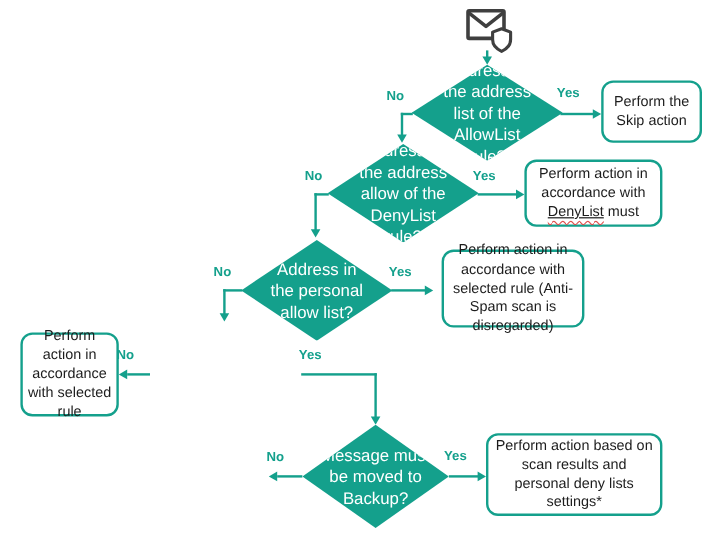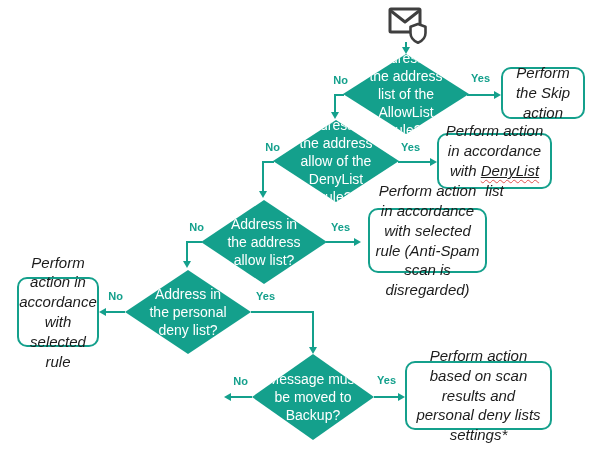--- a/index.html
+++ b/index.html
@@ -17,32 +17,32 @@
   .diamond{
     position:absolute;background:var(--accent);
     clip-path:polygon(50% 0,100% 50%,50% 100%,0 50%);
     display:flex;align-items:center;justify-content:center;
     color:var(--diamond-text);text-align:center;
     font-size:14px;line-height:1.3;
   }
   .diamond .dl{display:inline-block;}
   .box{
     position:absolute;border:2px solid var(--accent);border-radius:10px;background:#ffffff;
-    display:flex;align-items:center;justify-content:center;text-align:center;
-    font-size:15px;line-height:1.32;color:var(--box-text);
-    padding:3px 4px;box-sizing:border-box;font-style:italic;
+    display:flex;align-items:center;justify-content:flex-start;text-align:center;
+    font-size:12px;line-height:1.32;color:var(--box-text);
+    padding:3px 4px;box-sizing:border-box;
   }
   .hline{position:absolute;height:2px;background:var(--accent);}
   .vline{position:absolute;width:2px;background:var(--accent);}
   .arr{position:absolute;width:0;height:0;}
   .arr.right{border-top:4px solid transparent;border-bottom:4px solid transparent;border-left:7px solid var(--accent);}
   .arr.left{border-top:4px solid transparent;border-bottom:4px solid transparent;border-right:7px solid var(--accent);}
   .arr.down{border-left:4px solid transparent;border-right:4px solid transparent;border-top:7px solid var(--accent);}
   .edge-label{
-    position:absolute;width:26px;text-align:right;
+    position:absolute;width:26px;text-align:left;
     color:var(--accent);font-size:11px;font-weight:600;
   }
   .u{text-decoration:underline;text-decoration-color:var(--box-text);}
   .wavy{text-decoration:underline wavy var(--link-wavy);text-decoration-thickness:1px;text-underline-offset:3px;}
   .env-stroke{stroke:var(--icon);fill:none;stroke-width:3;stroke-linejoin:round;stroke-linecap:round;}
   .shield{stroke:var(--icon);fill:#ffffff;stroke-width:2.6;stroke-linejoin:round;}
 </style>
 </head>
 <body>
 
@@ -74,47 +74,44 @@
   <div class="arr down" style="left:331px;top:112px;"></div>
 
   <div class="diamond" style="left:273px;top:120px;width:126px;height:82px;">
     <span class="dl" style="width:84px;">Address in the address allow of the DenyList rule?</span>
   </div>
 
   <div class="edge-label" style="left:394px;top:141px;">Yes</div>
   <div class="hline" style="left:398px;top:161px;width:33px;"></div>
   <div class="arr right" style="left:430px;top:158px;"></div>
   <div class="box" style="left:437px;top:133px;width:115px;height:56px;">
-    <span><span>Perform action in accordance with </span><span class="u"><span class="wavy">DenyList</span></span><span> list</span></span>
+    <span><span>Perform action in accordance with </span><span class="u"><span class="wavy">DenyList</span></span><span> must</span></span>
   </div>
 
   <div class="edge-label" style="left:254px;top:141px;">No</div>
   <div class="hline" style="left:262px;top:161px;width:12px;"></div>
   <div class="vline" style="left:262px;top:161px;height:32px;"></div>
   <div class="arr down" style="left:259px;top:191px;"></div>
 
   <div class="diamond" style="left:201px;top:200px;width:126px;height:84px;">
-    <span class="dl" style="width:86px;">Address in the address allow list?</span>
+    <span class="dl" style="width:86px;">Address in the personal allow list?</span>
   </div>
 
   <div class="edge-label" style="left:324px;top:221px;">Yes</div>
   <div class="hline" style="left:326px;top:241px;width:29px;"></div>
   <div class="arr right" style="left:354px;top:238px;"></div>
   <div class="box" style="left:368px;top:208px;width:119px;height:65px;">
     <span>Perform action in accordance with selected rule (Anti-Spam scan is disregarded)</span>
   </div>
 
   <div class="edge-label" style="left:178px;top:221px;">No</div>
   <div class="hline" style="left:186px;top:241px;width:16px;"></div>
   <div class="vline" style="left:186px;top:241px;height:22px;"></div>
   <div class="arr down" style="left:183px;top:261px;"></div>
 
-  <div class="diamond" style="left:125px;top:270px;width:126px;height:84px;">
-    <span class="dl" style="width:86px;">Address in the personal deny list?</span>
-  </div>
 
   <div class="edge-label" style="left:97px;top:290px;">No</div>
   <div class="hline" style="left:106px;top:311px;width:19px;"></div>
   <div class="arr left" style="left:99px;top:308px;"></div>
   <div class="box" style="left:17px;top:277px;width:82px;height:70px;">
     <span>Perform action in accordance with selected rule</span>
   </div>
 
   <div class="edge-label" style="left:249px;top:290px;">Yes</div>
   <div class="hline" style="left:251px;top:311px;width:63px;"></div>

